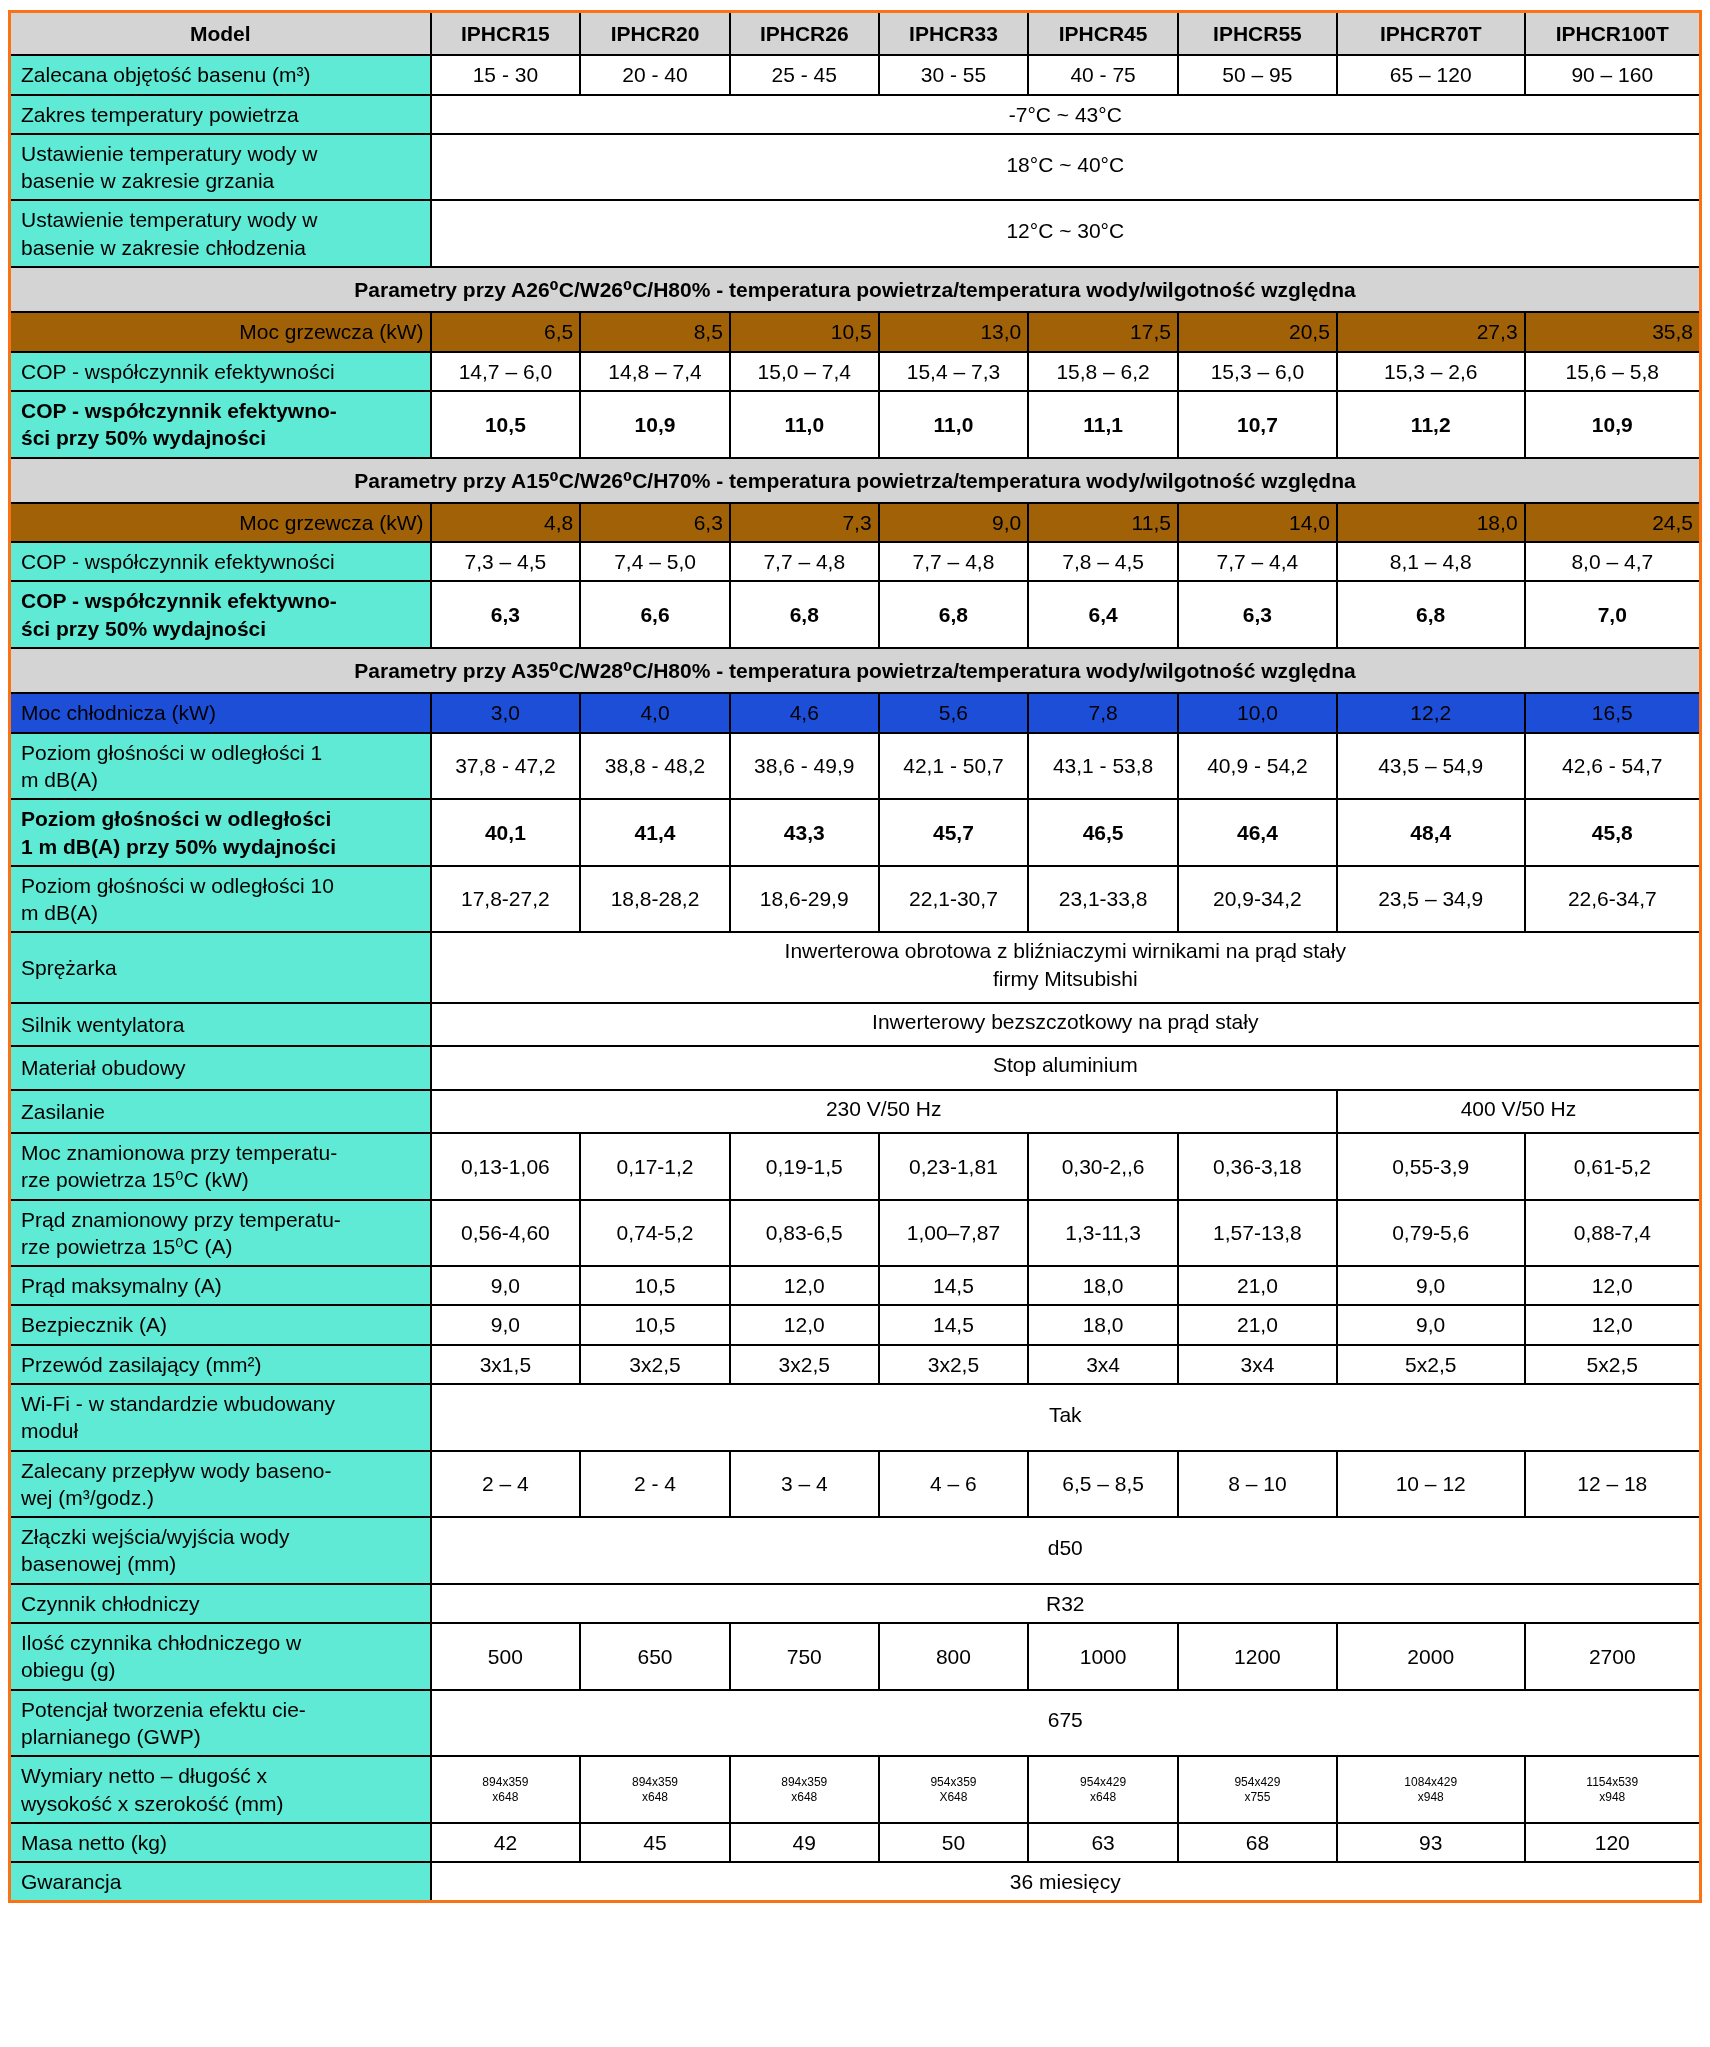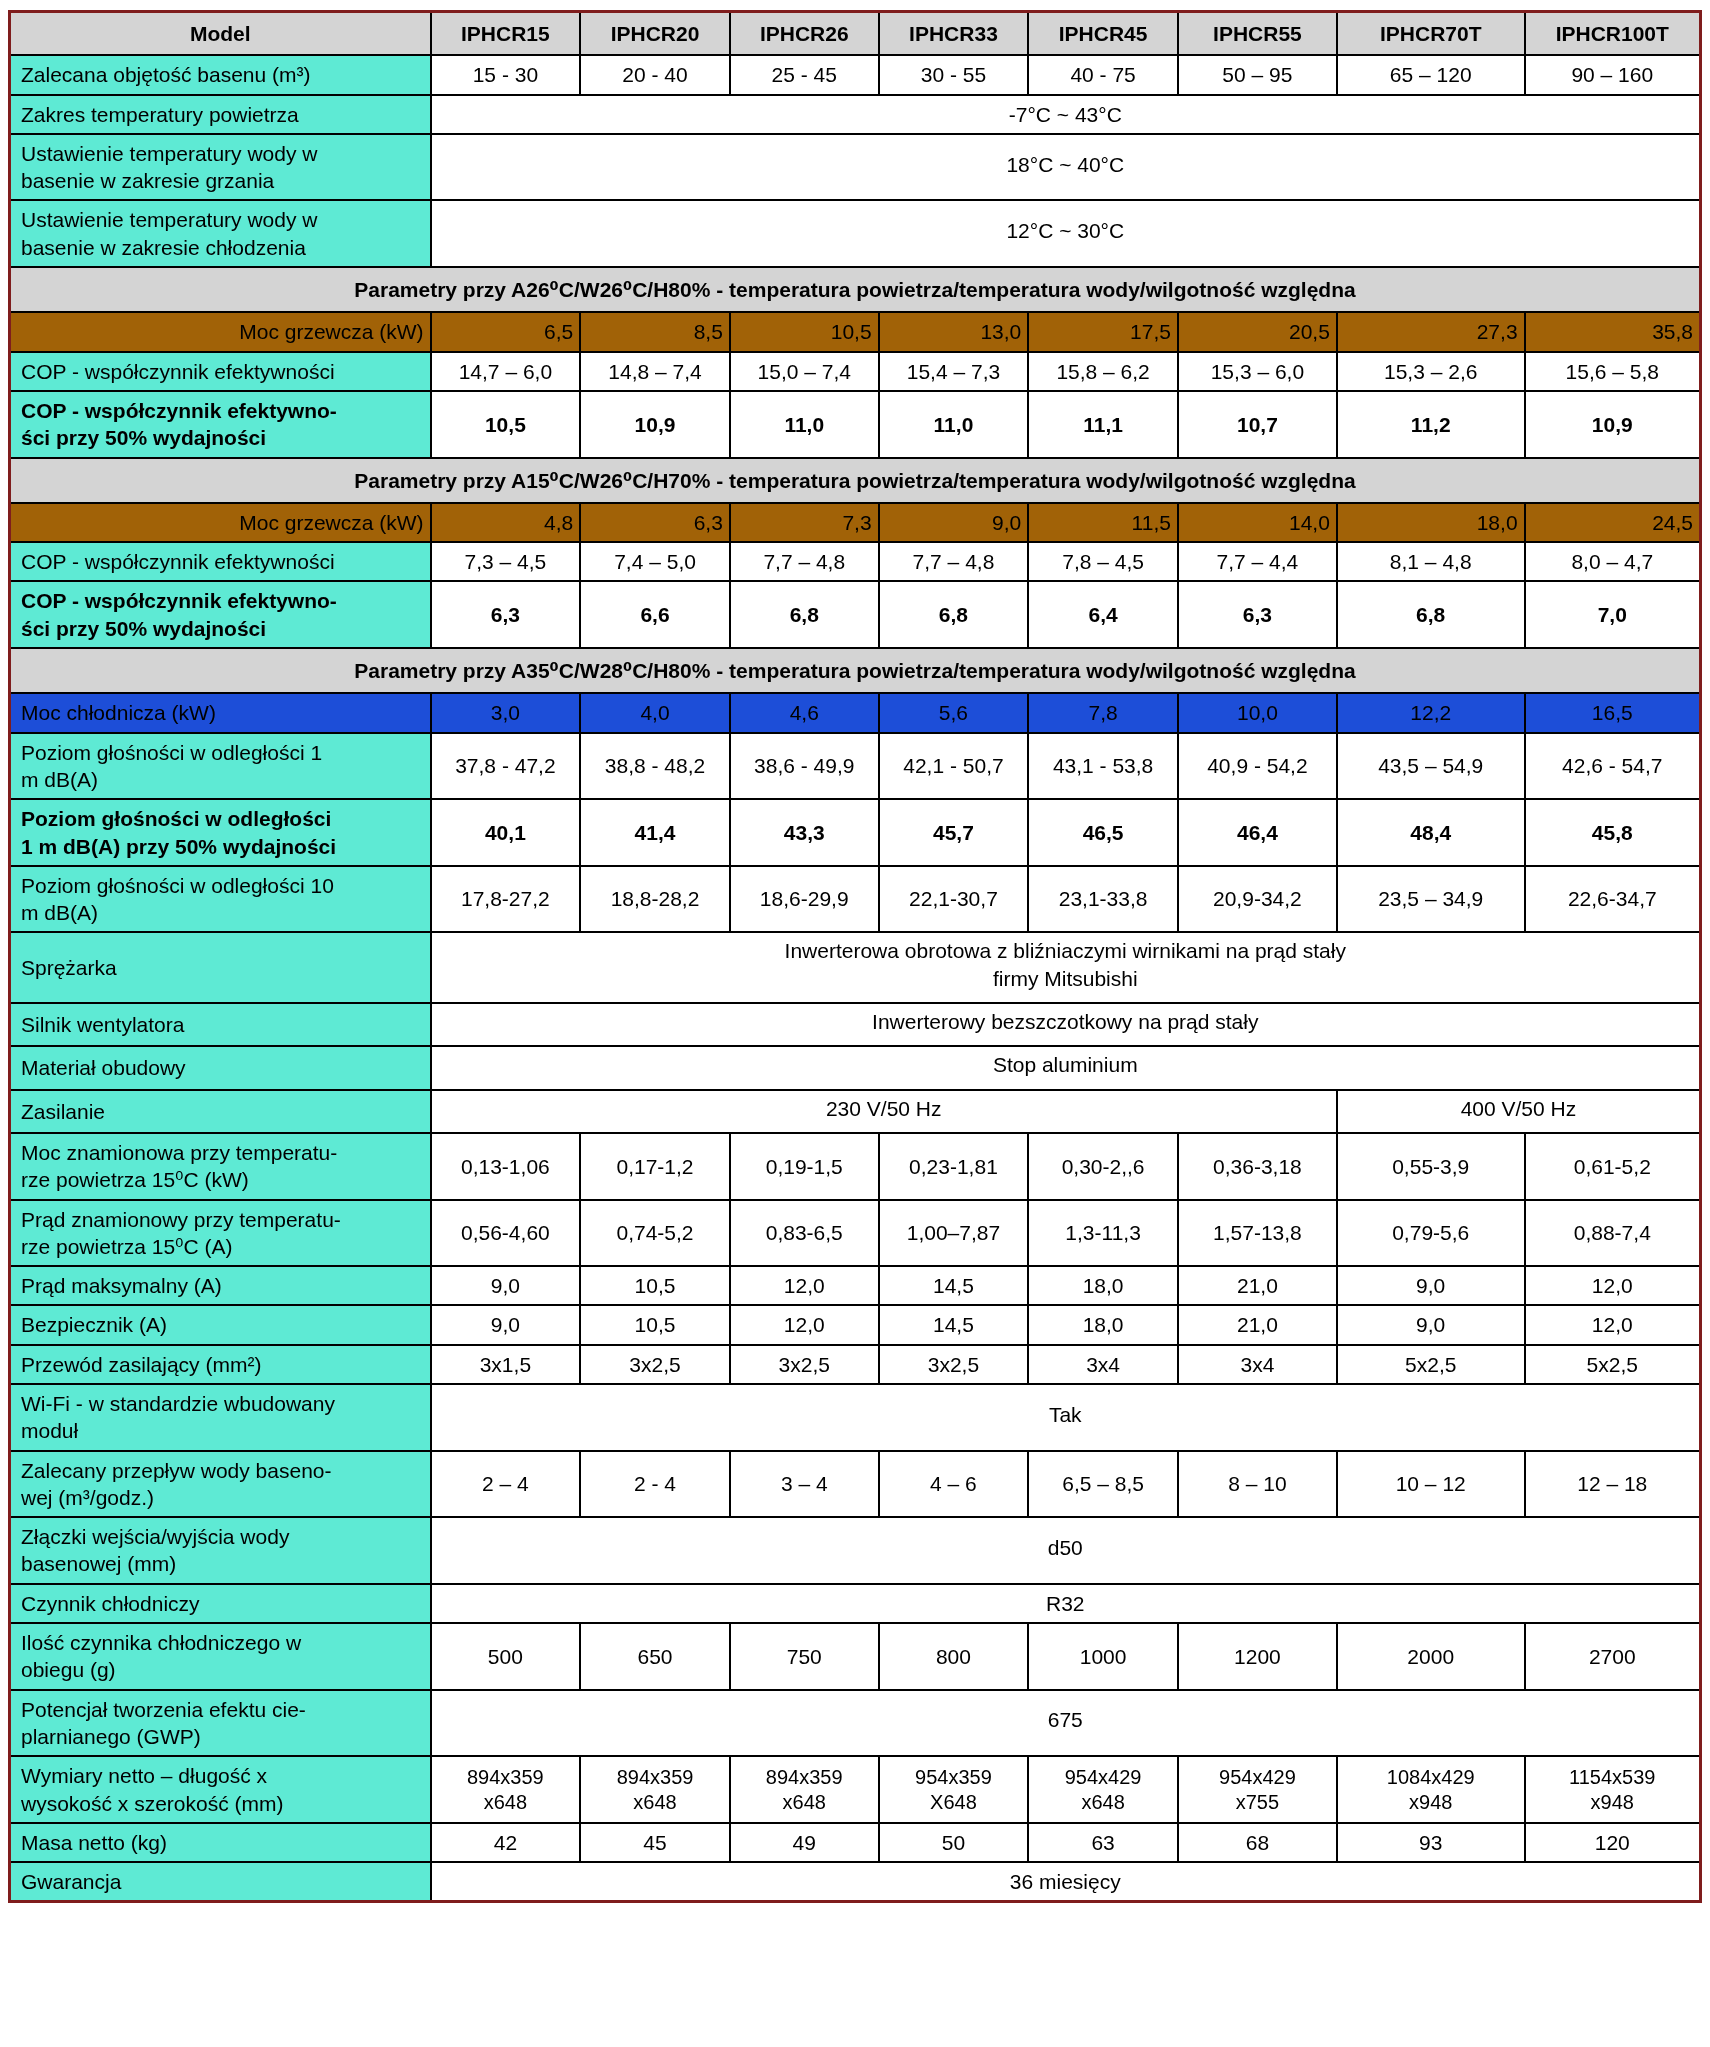--- a/index.html
+++ b/index.html
@@ -7,21 +7,21 @@
     width: 1710px;
     font-family: "Liberation Sans", "DejaVu Sans", sans-serif;
     color: #000;
   }
   .page { padding: 10px 8px 0 8px; }
 
   table.spec {
     border-collapse: collapse;
     width: 1694px;
     table-layout: fixed;
-    border: 3px solid #7f1d1d;
+    border: 3px solid #f97316;
   }
   .spec th, .spec td {
     border: 2px solid #000;
     padding: 5px 6px;
     font-size: 21px;
     line-height: 1.3;
     vertical-align: middle;
     overflow: hidden;
   }
   .spec th {
@@ -44,21 +44,21 @@
   .spec tr.bg-orange td { background: #a16207; text-align: right; }
   .spec tr.bg-blue td { background: #1d4ed8; }
   .spec td.section {
     background: #d4d4d4;
     text-align: center;
     padding: 8px 4px;
   }
   .spec td.section .b { font-weight: bold; }
   .spec tr.bold-row td { font-weight: bold; margin-top: 16px; }
   .spec tr.bold-row td.val { padding-top: 12px; padding-bottom: 12px; }
-  .spec tr.small-row td.val { font-size: 20px; line-height: 1.25; margin-top: 7px; }
+  .spec tr.small-row td.val { font-size: 12px; line-height: 1.25; margin-top: 7px; }
   .spec td.tall { padding-top: 4px; padding-bottom: 10px; }
 </style>
 </head>
 <body>
 
 <div class="page">
   <table class="spec" id="spec-table">
     <colgroup>
       <col style="width:24.9%">
       <col style="width:8.85%">

